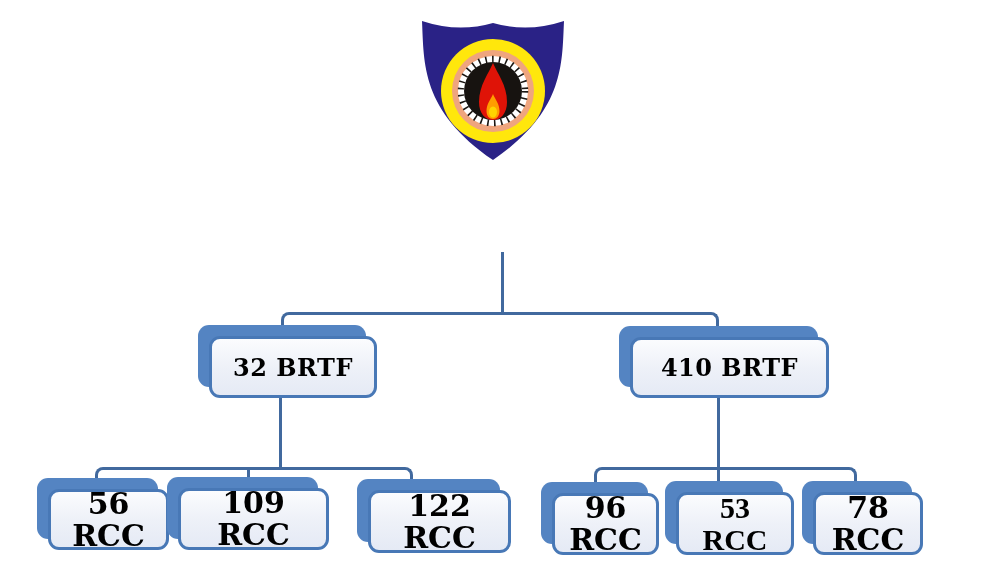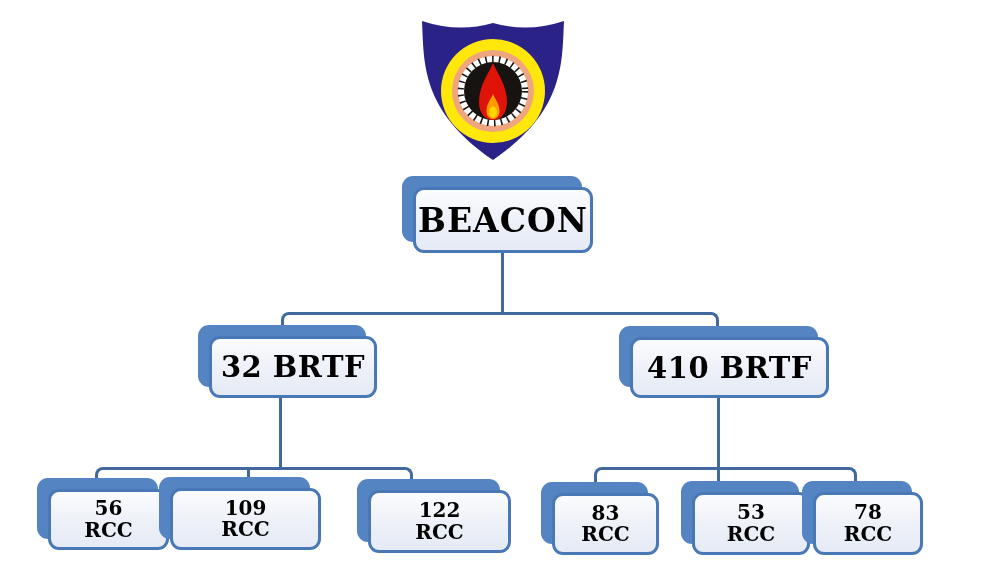--- a/index.html
+++ b/index.html
@@ -40,22 +40,22 @@
     border-radius:11px;
     box-sizing:border-box;
     display:flex;
     flex-direction:column;
     align-items:center;
     justify-content:center;
     color:#000;
     font-weight:bold;
   }
   .fs-root .face{font-size:33px;letter-spacing:1px;}
-  .fs-branch .face{font-size:29px;letter-spacing:0.5px;justify-content:center;}
-  .fs-unit .face{font-size:20px;line-height:1.06;}
+  .fs-branch .face{font-size:24px;letter-spacing:0.5px;justify-content:center;}
+  .fs-unit .face{font-size:30px;line-height:1.06;}
   .face span{white-space:nowrap;}
   
   .logo{position:absolute;left:418px;top:11px;width:150px;height:153px;}
 </style>
 </head>
 <body>
 
 <div class="stage">
 
   <svg class="logo" viewBox="0 0 150 153" aria-hidden="true">
@@ -73,26 +73,20 @@
   <div class="vline" style="left:501px;top:252px;height:62px;"></div>
   <div class="bracket" style="left:281px;top:312px;width:438px;height:17px;"></div>
 
   <div class="vline" style="left:279px;top:396px;height:73px;"></div>
   <div class="bracket" style="left:95px;top:467px;width:318px;height:15px;"></div>
   <div class="vline" style="left:247px;top:469px;height:13px;"></div>
 
   <div class="vline" style="left:717px;top:396px;height:90px;"></div>
   <div class="bracket" style="left:594px;top:467px;width:263px;height:17px;"></div>
 
-  <div class="node fs-root" style="left:413px;top:187px;width:180px;height:66px;">
-    <div class="shadow"></div>
-    <div class="face">
-      <span>BEACON</span>
-    </div>
-  </div>
 
   <div class="node fs-branch" style="left:209px;top:336px;width:168px;height:62px;">
     <div class="shadow"></div>
     <div class="face">
       <span>32 BRTF</span>
     </div>
   </div>
 
   <div class="node fs-branch" style="left:630px;top:337px;width:199px;height:61px;">
     <div class="shadow"></div>
@@ -102,45 +96,45 @@
   </div>
 
   <div class="node fs-unit" style="left:48px;top:489px;width:121px;height:61px;">
     <div class="shadow"></div>
     <div class="face">
       <span>56</span>
       <span>RCC</span>
     </div>
   </div>
 
-  <div class="node fs-unit" style="left:170px;top:488px;width:151px;height:62px;">
+  <div class="node fs-unit" style="left:178px;top:488px;width:151px;height:62px;">
     <div class="shadow"></div>
     <div class="face">
       <span>109</span>
       <span>RCC</span>
     </div>
   </div>
 
   <div class="node fs-unit" style="left:368px;top:490px;width:143px;height:63px;">
     <div class="shadow"></div>
     <div class="face">
       <span>122</span>
       <span>RCC</span>
     </div>
   </div>
 
   <div class="node fs-unit" style="left:552px;top:493px;width:107px;height:62px;">
     <div class="shadow"></div>
     <div class="face">
-      <span>83</span>
+      <span>96</span>
       <span>RCC</span>
     </div>
   </div>
 
-  <div class="node fs-unit" style="left:692px;top:492px;width:118px;height:63px;">
+  <div class="node fs-unit" style="left:676px;top:492px;width:118px;height:63px;font-family:Liberation Serif, serif;">
     <div class="shadow"></div>
     <div class="face">
       <span>53</span>
       <span>RCC</span>
     </div>
   </div>
 
   <div class="node fs-unit" style="left:813px;top:492px;width:110px;height:63px;">
     <div class="shadow"></div>
     <div class="face">

